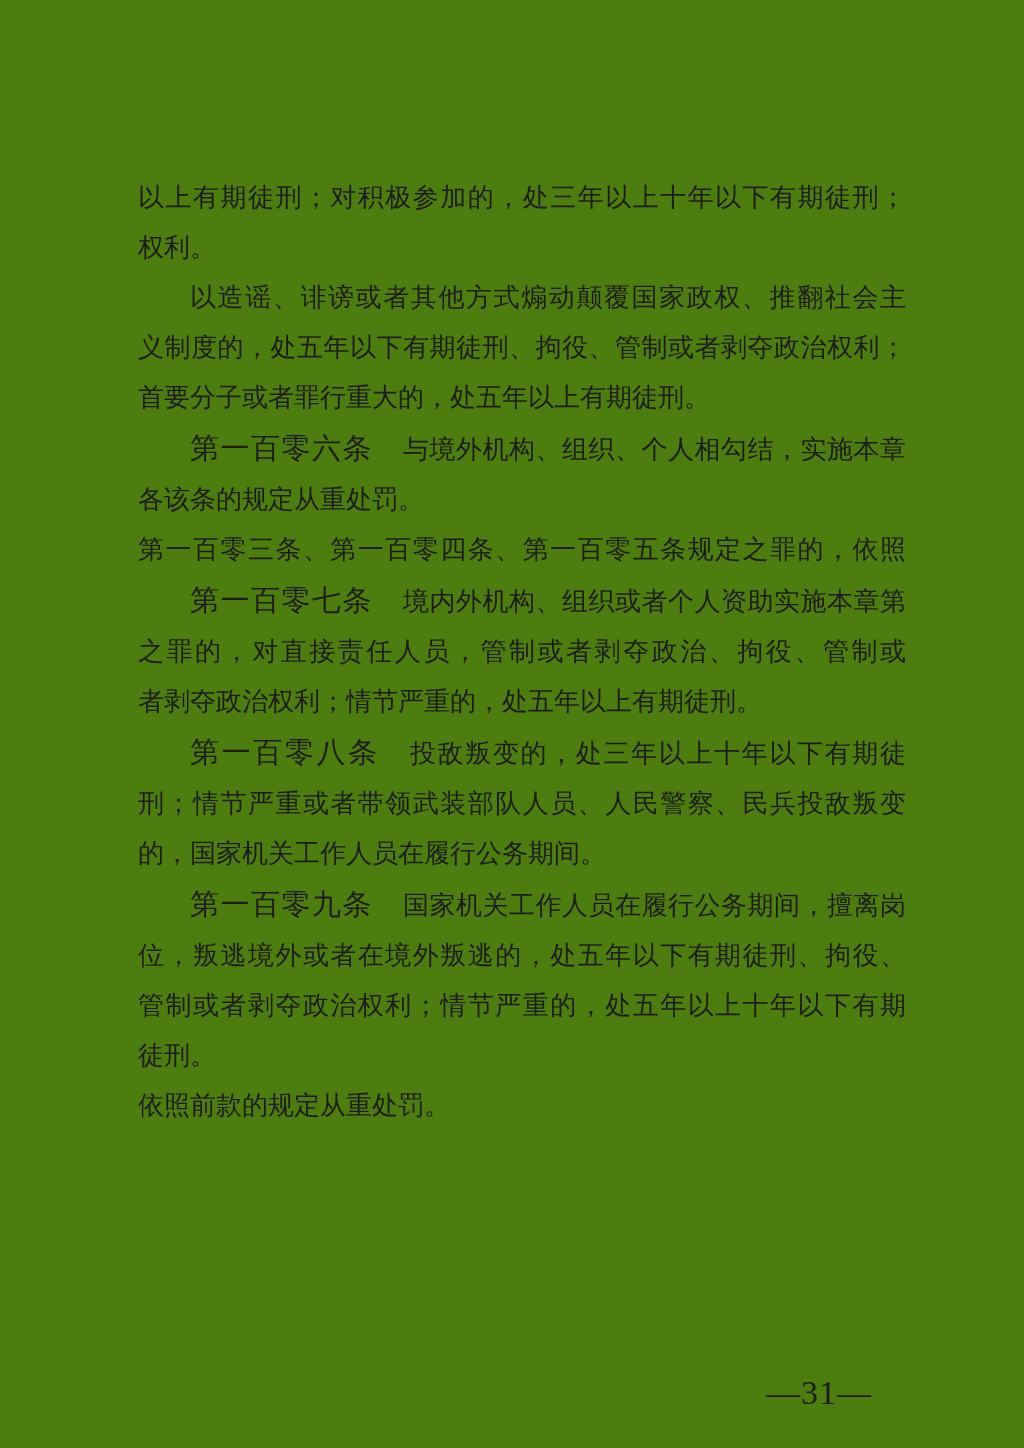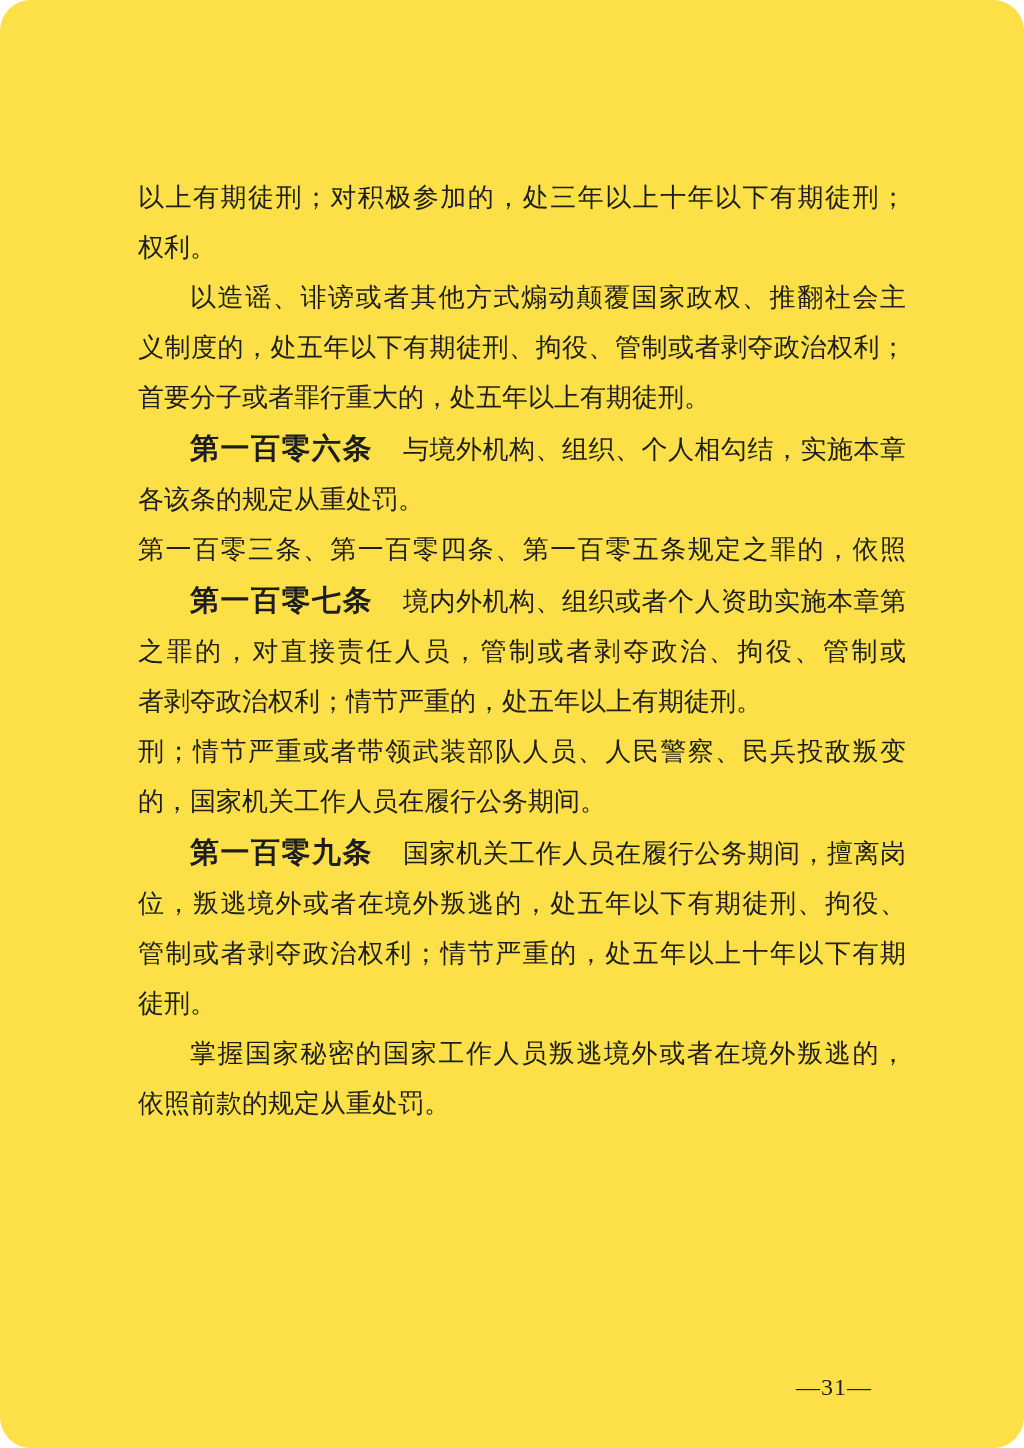--- a/index.html
+++ b/index.html
@@ -4,25 +4,24 @@
 <style>
   html, body {
     margin: 0;
     padding: 0;
     background: #ffffff;
   }
   .page {
     position: relative;
     width: 1024px;
     height: 1448px;
-    background: #fde047;
+    background: #4d7c0f;
     overflow: hidden;
     color: #1d1d1d;
     font-family: "Liberation Serif", "DejaVu Serif", serif;
-    border-radius: 31px;
   }
   .text-block {
     position: absolute;
     left: 138px;
     top: 173px;
     width: 768px;
     font-size: 26px;
     line-height: 50px;
   }
   .para {
@@ -34,30 +33,30 @@
   }
   
   .line.full {
     text-align-last: justify;
   }
   .line.ind {
     text-indent: 2em;
   }
   .lbl {
     font-family: "Liberation Sans", "DejaVu Sans", sans-serif;
-    font-weight: 700;
+    font-weight: 400;
     font-size: 29px;
     margin-right: 30px;
     letter-spacing: 1px;
   }
   .page-number {
     position: absolute;
     top: 1374px;
     right: 152px;
-    font-size: 24px;
+    font-size: 34px;
     letter-spacing: 1px;
     color: #1d1d1d;
   }
 </style>
 </head>
 <body>
 
 <div class="page">
   <main class="text-block" id="doc">
       <div class="para">
@@ -73,28 +72,28 @@
         <div class="line full ind"><b class="lbl">第一百零六条</b>与境外机构、组织、个人相勾结，实施本章</div>
         <div class="line">各该条的规定从重处罚。</div>
         <div class="line full">第一百零三条、第一百零四条、第一百零五条规定之罪的，依照</div>
       </div>
       <div class="para">
         <div class="line full ind"><b class="lbl">第一百零七条</b>境内外机构、组织或者个人资助实施本章第</div>
         <div class="line full">之罪的，对直接责任人员，管制或者剥夺政治、拘役、管制或</div>
         <div class="line">者剥夺政治权利；情节严重的，处五年以上有期徒刑。</div>
       </div>
       <div class="para">
+        <div class="line full ind"><b class="lbl">第一百零八条</b>投敌叛变的，处三年以上十年以下有期徒</div>
         <div class="line full">刑；情节严重或者带领武装部队人员、人民警察、民兵投敌叛变</div>
         <div class="line">的，国家机关工作人员在履行公务期间。</div>
       </div>
       <div class="para">
         <div class="line full ind"><b class="lbl">第一百零九条</b>国家机关工作人员在履行公务期间，擅离岗</div>
         <div class="line full">位，叛逃境外或者在境外叛逃的，处五年以下有期徒刑、拘役、</div>
         <div class="line full">管制或者剥夺政治权利；情节严重的，处五年以上十年以下有期</div>
         <div class="line">徒刑。</div>
       </div>
       <div class="para">
-        <div class="line full ind">掌握国家秘密的国家工作人员叛逃境外或者在境外叛逃的，</div>
         <div class="line">依照前款的规定从重处罚。</div>
       </div>
     </main>
   <div class="page-number">—31—</div>
 </div>
 
 </body></html>

